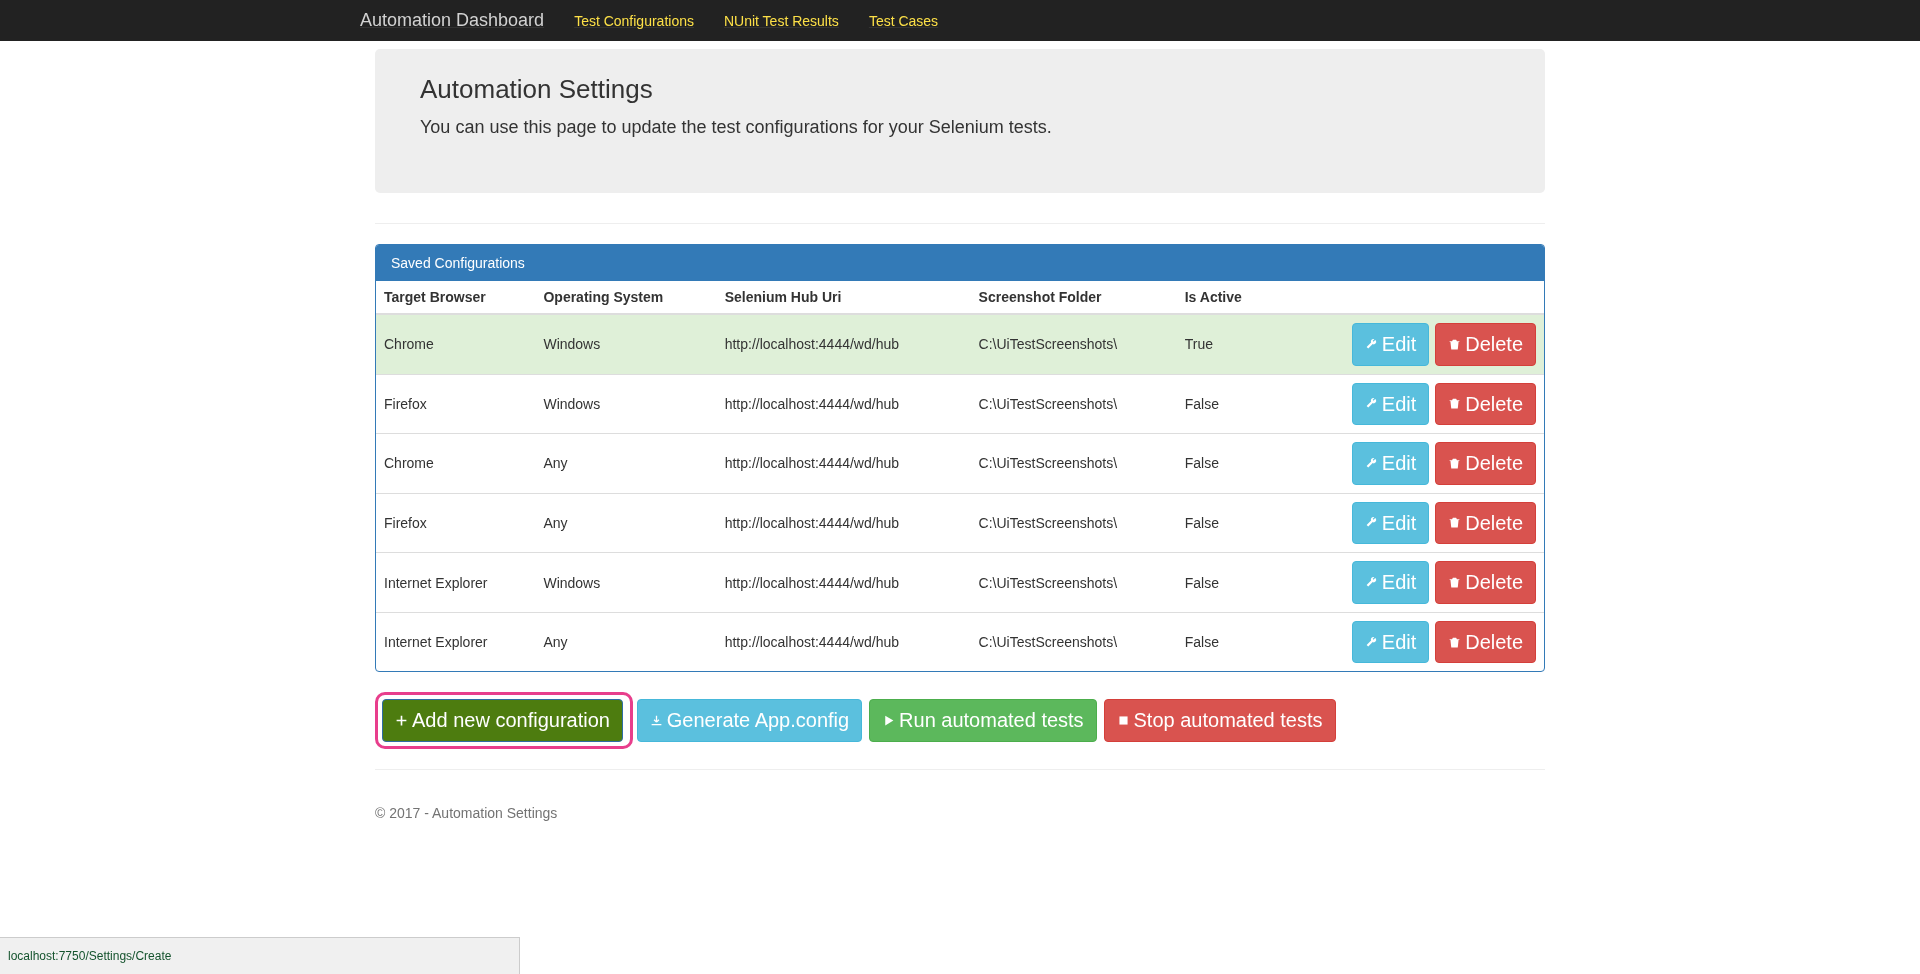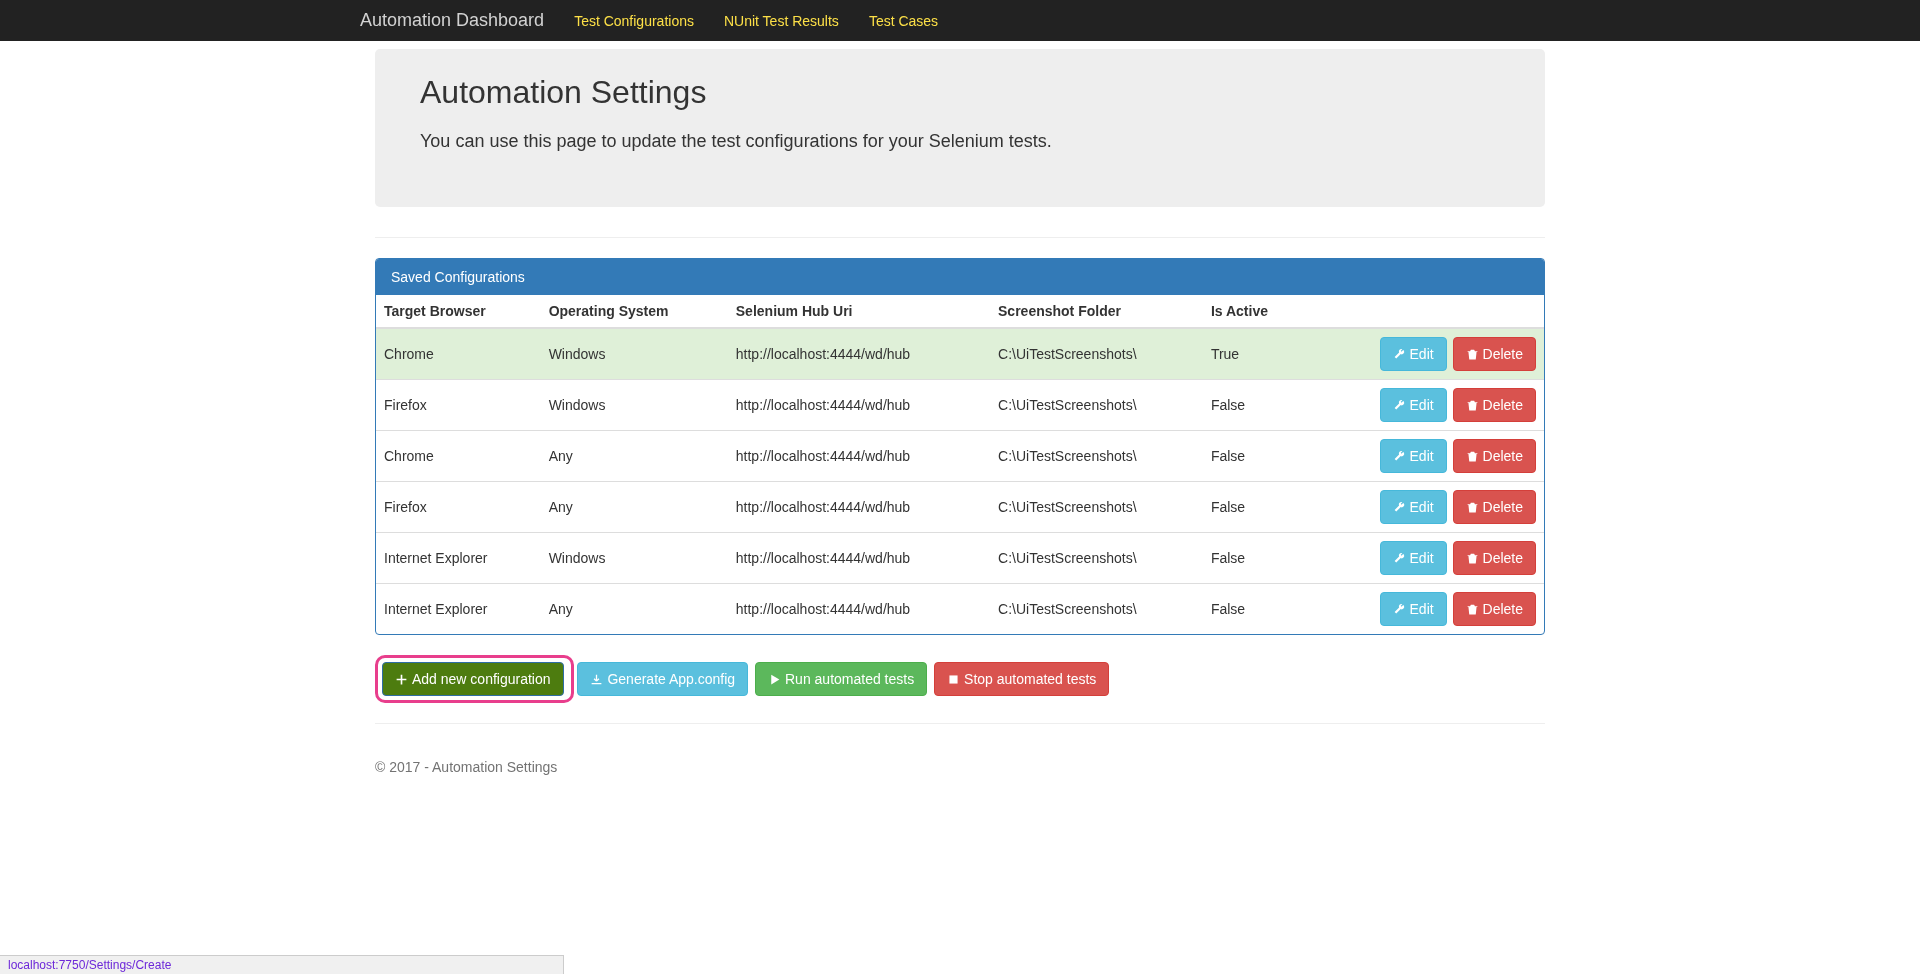--- a/index.html
+++ b/index.html
@@ -1,56 +1,56 @@
 <!DOCTYPE html>
 <html><head>
 <meta charset="utf-8">
 <style>
 * { box-sizing: border-box; margin: 0; padding: 0; }
 body { font-family: "Helvetica Neue", Helvetica, Arial, sans-serif; font-size: 14px; color: #333; background: #fff; }
 
-.navbar { background: #222; border: none; min-height: 40px; display: flex; align-items: center; padding: 0 0; }
+.navbar { background: #222; border: none; min-height: 40px; display: flex; align-items: center; padding: 0 0; text-decoration: underline; }
 .navbar-inner { width: 1200px; margin: 0 auto; display: flex; align-items: center; padding-left: 0; }
 .navbar-brand { color: #d2d2d2; font-size: 18px; padding: 10px 15px 10px 0; text-decoration: none; }
 .navbar-nav { display: flex; list-style: none; }
 .navbar-nav a { color: #fde047; padding: 10px 15px; display: block; text-decoration: none; font-size: 14px; }
 
 .container { width: 1200px; margin: 0 auto; padding: 0 15px; }
 
 .jumbotron { background: #eee; padding: 25px 45px 55px 45px; margin-top: 8px; margin-bottom: 30px; border-radius: 5px; }
-.jumbotron h1 { font-size: 32px; font-weight: 500; color: #333; margin-bottom: 20px; }
+.jumbotron h1 { font-size: 26px; font-weight: 500; color: #333; margin-bottom: 12px; }
 .jumbotron p { font-size: 18px; color: #333; font-weight: 400; }
 
 hr { border: 0; border-top: 1px solid #eee; margin: 20px 0; }
 
 .panel { border: 1px solid #337ab7; border-radius: 4px; margin-bottom: 20px; }
 .panel-heading { background: #337ab7; color: #fff; padding: 10px 15px; border-top-left-radius: 3px; border-top-right-radius: 3px; font-size: 14px; }
 .table { width: 100%; border-collapse: collapse; }
 .table th { text-align: left; padding: 8px; border-bottom: 2px solid #ddd; font-weight: 700; font-size: 14px; }
 .table td { padding: 8px; border-top: 1px solid #ddd; vertical-align: middle; font-size: 14px; }
 .table tr.success td { background: #dff0d8; }
 
-.btn { display: inline-flex; align-items: center; padding: 6px 12px; font-size: 14px; border-radius: 4px; border: 1px solid transparent; color: #fff; cursor: pointer; text-decoration: none; line-height: 1.42857143; }
+.btn { display: inline-flex; align-items: center; padding: 6px 12px; font-size: 20px; border-radius: 4px; border: 1px solid transparent; color: #fff; cursor: pointer; text-decoration: none; line-height: 1.42857143; }
 .btn-info { background: #5bc0de; border-color: #46b8da; }
 .btn-danger { background: #d9534f; border-color: #d43f3a; }
 .btn-primary { background: #4d7c0f; border-color: #2e6da4; }
 .btn-success { background: #5cb85c; border-color: #4cae4c; }
 .btn .icon { margin-right: 4px; display: inline-flex; }
 
 .action-cell { text-align: right; white-space: nowrap; }
 .action-cell .btn { margin-left: 2px; }
 
 .button-row { margin-top: 18px; margin-bottom: 20px; }
 .button-row .btn { margin-right: 3px; }
 
 .highlight-box { border: 3px solid #e83e8c; border-radius: 10px; padding: 4px; display: inline-block; margin-right: 0px; }
 
 .footer { padding: 15px 0; color: #737373; font-size: 14px; }
 
-.status-bar { position: fixed; bottom: 0; left: 0; background: #f0f0f0; border-top: 1px solid #ccc; border-right: 1px solid #ccc; padding: 2px 8px; font-size: 12px; color: #6d28d9; width: 564px; }
+.status-bar { position: fixed; bottom: 0; left: 0; background: #f0f0f0; border-top: 1px solid #ccc; border-right: 1px solid #ccc; padding: 11px 8px; font-size: 12px; color: #14532d; width: 520px; }
 
 svg { width: 12px; height: 12px; fill: currentColor; vertical-align: middle; }
 .btn svg { width: 13px; height: 13px; }
 </style>
 </head>
 <body>
 
 <nav class="navbar">
   <div class="navbar-inner">
     <a class="navbar-brand">Automation Dashboard</a>

